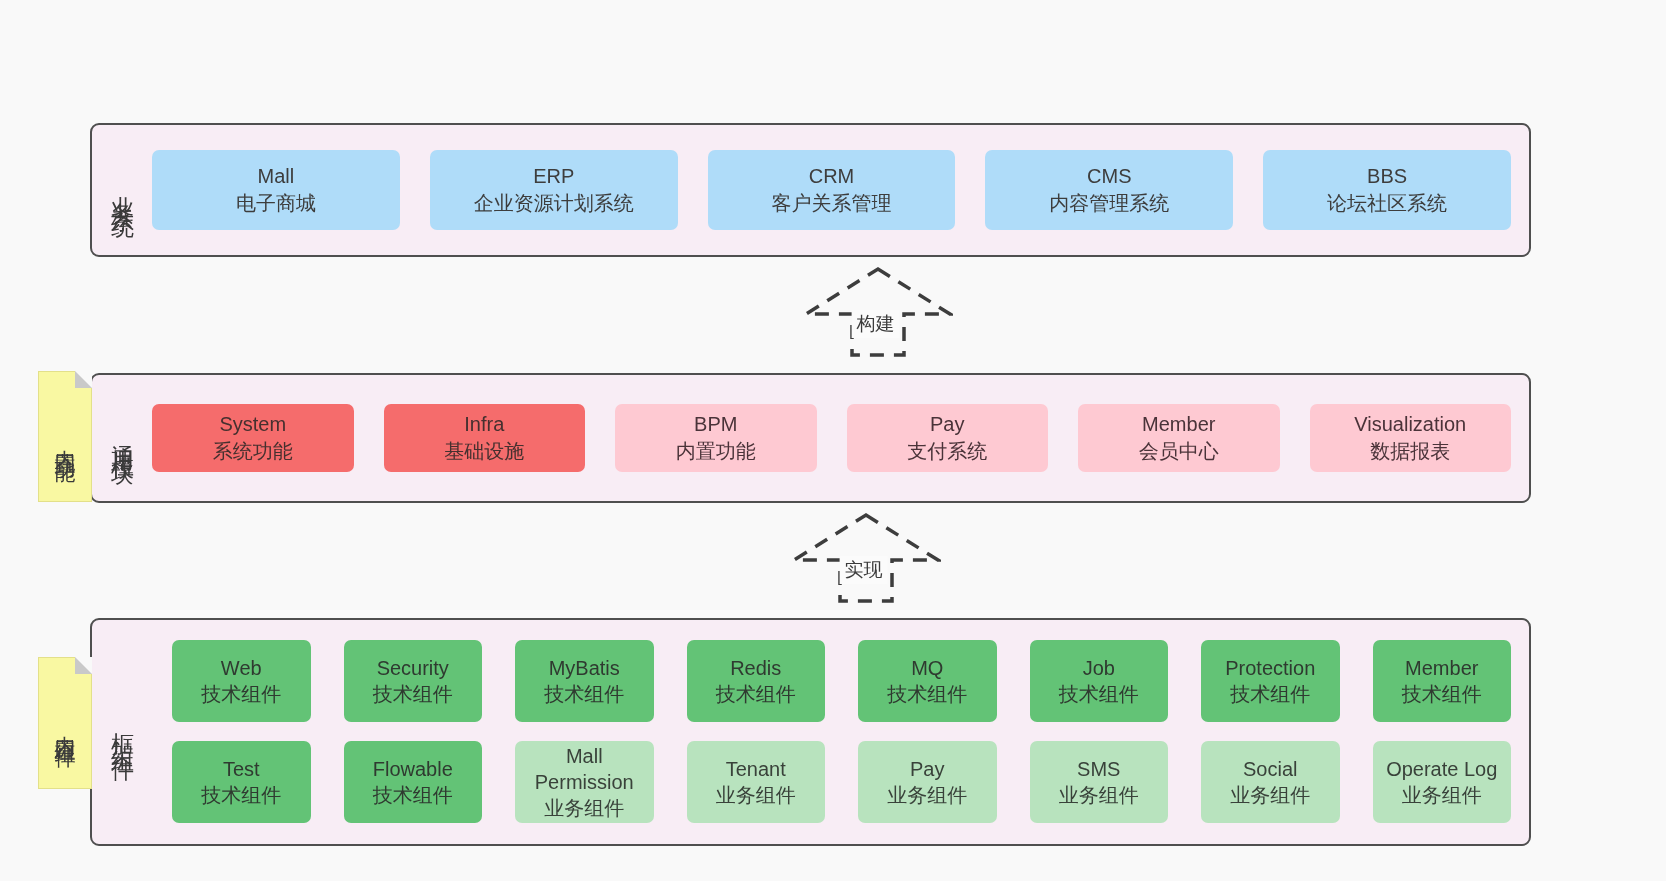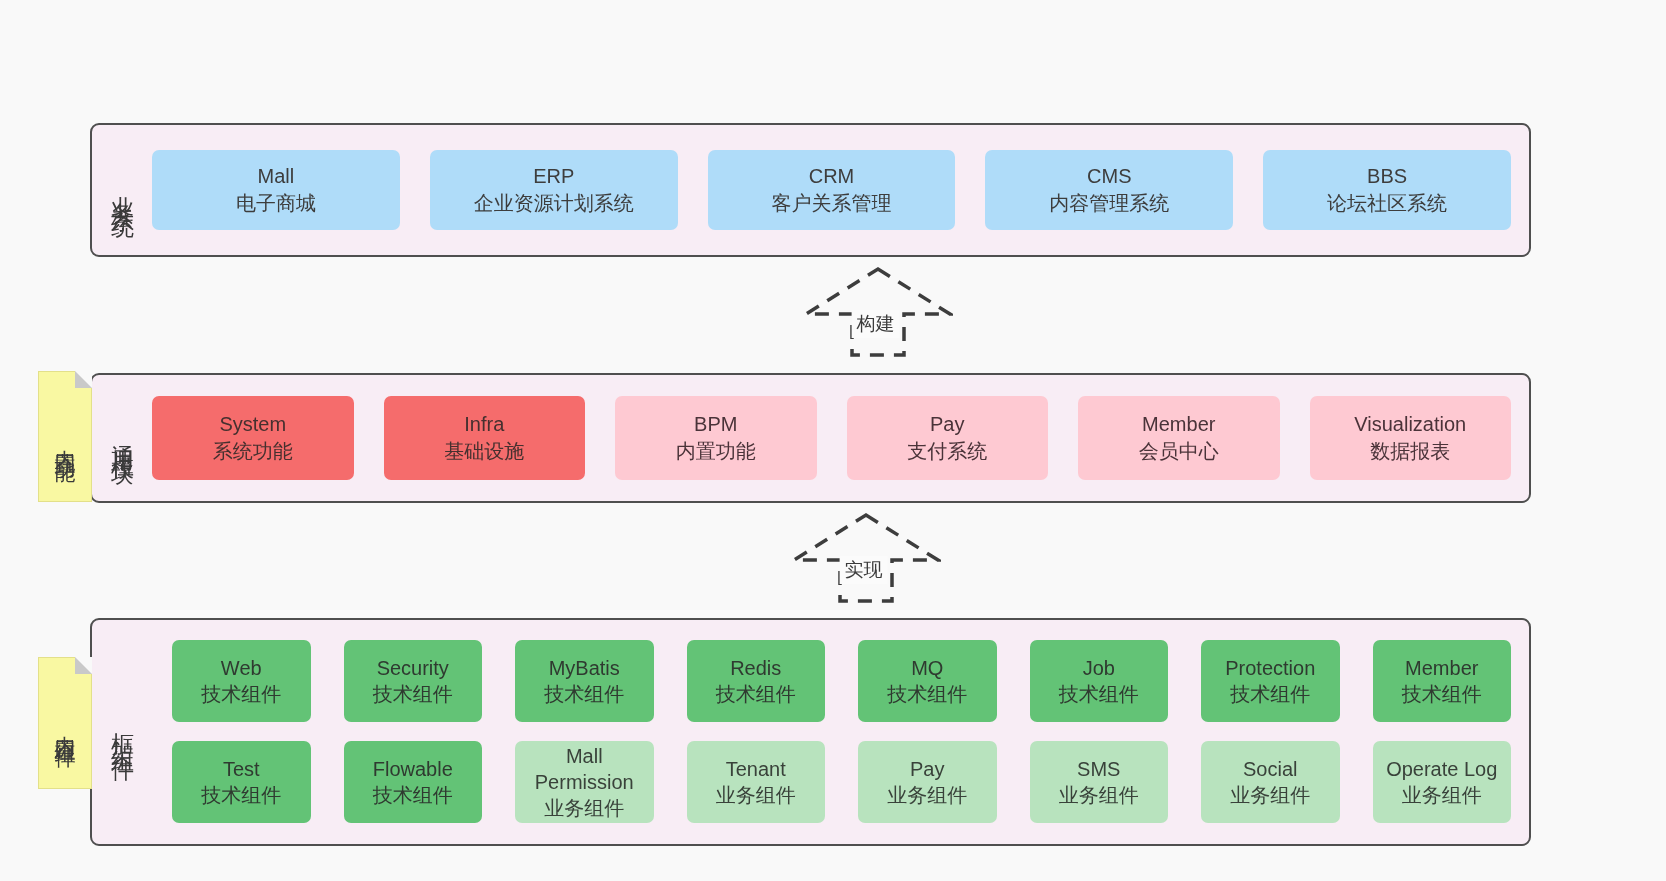--- a/index.html
+++ b/index.html
@@ -22,21 +22,21 @@
   .box-row {
     position:absolute; left:60px; right:18px; top:0; bottom:0;
     display:flex; align-items:center; gap:30px;
   }
   .box {
     flex:1; border-radius:7px;
     display:flex; flex-direction:column; align-items:center; justify-content:center;
     text-align:center; font-size:20px; line-height:27px; color:#3d3d3d;
   }
   .panel-business .box { height:80px; }
-  .panel-modules .box { height:84px; }
+  .panel-modules .box { height:68px; }
   .blue  { background:#afdcf9; }
   .red   { background:#f56c6c; color:#46302f; }
   .pink  { background:#fec9d2; color:#4a3339; }
 
   
   .grid {
     position:absolute; left:60px; right:18px; top:20px; bottom:21px;
     display:flex; flex-direction:column; justify-content:space-between;
   }
   .grid .box-row-inner { display:flex; gap:33px;padding-left:20px; }

